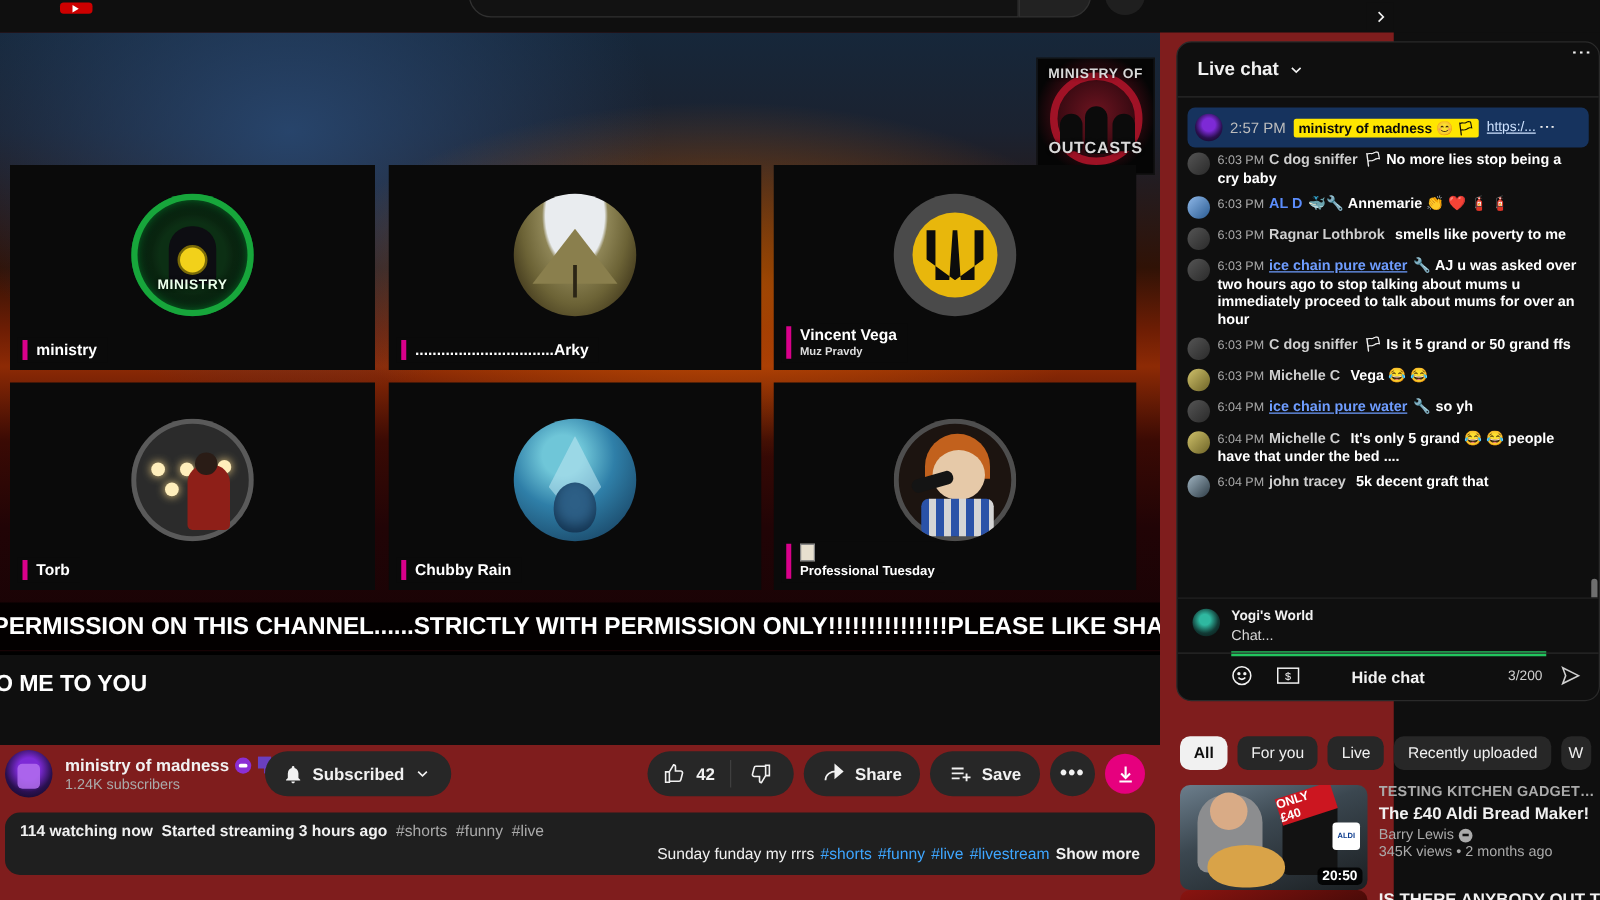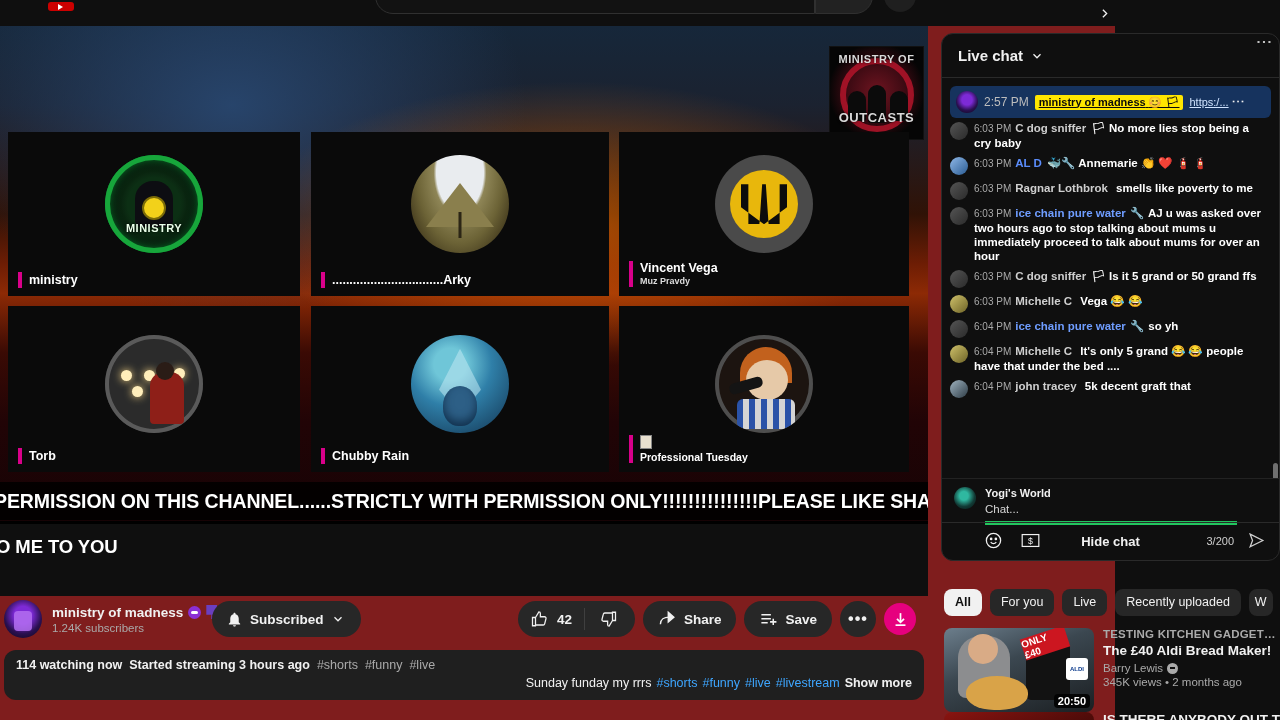--- a/index.html
+++ b/index.html
@@ -155,31 +155,31 @@
       padding:0 12px 0 16px; border-bottom:1px solid #2a2a2a; }
   .chat-hd .tt { font-size:15px; font-weight:bold; color:#f1f1f1; display:flex; align-items:center; gap:7px;}
   .kebab { font-size:16px; color:#f1f1f1; letter-spacing:1px; line-height:6px; cursor:pointer; writing-mode:vertical-rl;}
   .chat-body { position:relative; height:400px; overflow:hidden; padding:6px 2px 0 4px; }
   .pinned { background:#16335e; border-radius:6px; margin:2px 6px 2px 4px; padding:5px 6px;
       display:flex; align-items:center; gap:6px; }
   .pin-av{ width:22px;height:22px;border-radius:50%;flex:0 0 22px;
       background:radial-gradient(circle at 50% 40%,#7d2ad6 0 30%,#2a1050 62%,#0a0614 100%);}
   .pin-time{ font-size:12px; color:#bdbdbd; flex:0 0 auto;}
   .pin-name{ background:#ffe600; color:#0a0a0a; font-size:11px; font-weight:bold;
-      padding:1px 4px; border-radius:2px; white-space:nowrap;text-decoration:underline;}
+      padding:1px 4px; border-radius:2px; white-space:nowrap;}
   .pin-link{ font-size:11px; color:#cfe3ff; text-decoration:underline; white-space:nowrap; }
   .msg { display:flex; gap:6px; padding:3px 8px 3px 4px; align-items:flex-start; }
   .m-av { width:18px; height:18px; border-radius:50%; flex:0 0 18px; margin-top:1px;
       background:linear-gradient(135deg,#555,#2a2a2a); }
   .m-txt { font-size:11.5px; line-height:14px; color:#f1f1f1; font-weight:bold; }
   .m-time { color:#aaa; font-weight:normal; font-size:10px; margin-right:4px; }
   .m-name { font-weight:bold; margin-right:5px; }
   .m-name.grey{ color:#cfcfcf; }
   .m-name.blue{ color:#5b8dfc; }
-  .m-name.ltblue{ color:#6f9dff; }
+  .m-name.ltblue{ color:#6f9dff;text-decoration:underline; }
   .m-body { color:#fff; font-weight:bold; }
   .chat-input { position:relative; height:72px; border-top:1px solid #222; padding:8px 12px 0 12px; }
   .ci-row { display:flex; align-items:flex-start; gap:9px; }
   .ci-av { width:22px; height:22px; border-radius:50%; flex:0 0 22px;
       background:radial-gradient(circle at 45% 40%,#2fb8a0 0 24%,#123b36 60%,#06110f 100%); }
   .ci-name { font-size:11px; font-weight:bold; color:#f1f1f1; }
   .ci-ph { font-size:11.5px; color:#d6d6d6; margin-top:4px; border-bottom:4px solid #22c55e;
       padding-bottom:6px; width:252px; }
   .ci-tools { display:flex; align-items:center; margin-top:6px; padding-left:30px; }
   .ci-tools .cnt { margin-left:auto; font-size:11px; color:#cfcfcf; margin-right:12px; }

